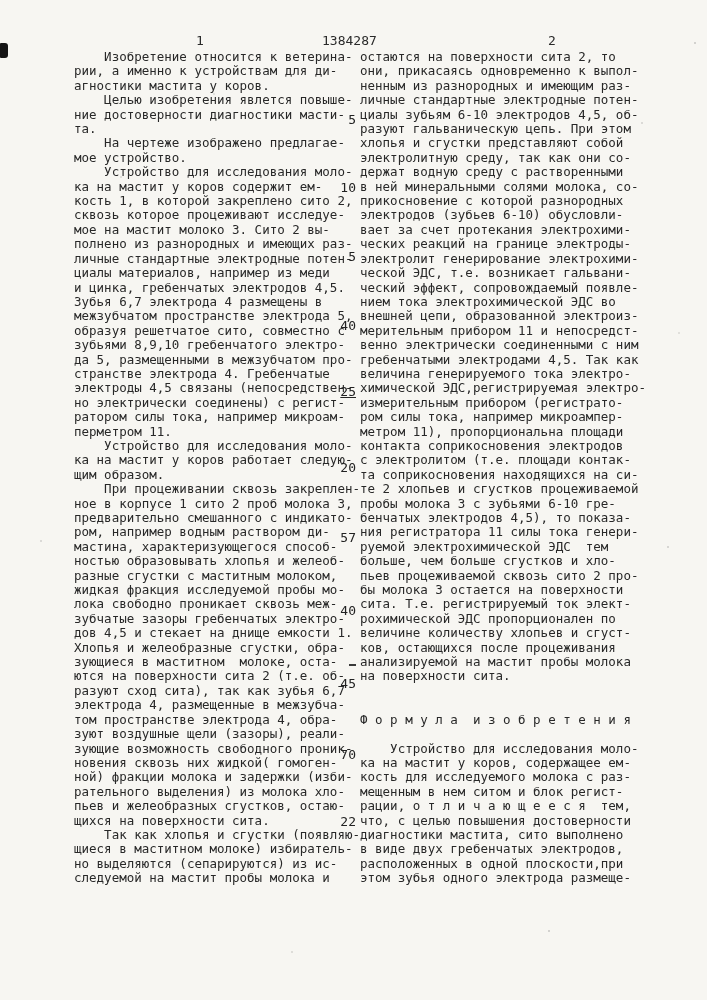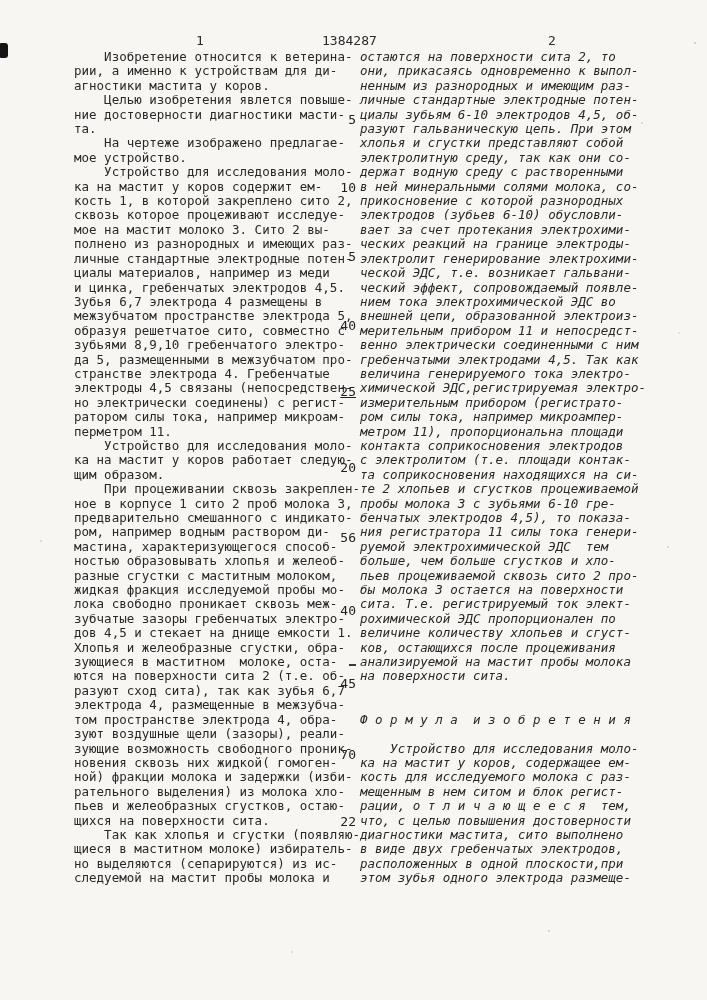--- a/index.html
+++ b/index.html
@@ -29,21 +29,21 @@
     top: 50px;
     margin: 0;
     font-family: "DejaVu Sans Mono", "Liberation Mono", monospace;
     font-size: 12.5px;
     line-height: 14.4px;
     white-space: pre;
     color: #282828;
     letter-spacing: 0px;
   }
   .col-left  { left: 74px; }
-  .col-right { left: 360px; font-style: italic; }
+  .col-right { left: 360px; }
   .gutter-num {
     position: absolute;
     width: 26px;
     left: 330px;
     text-align: right;
     font-size: 13px;
     line-height: 13px;
     white-space: pre;
     color: #222;
   }
@@ -209,21 +209,21 @@
 расположенных в одной плоскости,при
 этом зубья одного электрода размеще-</pre>
 
   <div id="gutter">
       <span class="gutter-num" style="top: 113px;">5</span>
       <span class="gutter-num" style="top: 181px; text-align: right;">10</span>
       <span class="gutter-num" style="top: 250px;">5</span>
       <span class="gutter-num" style="top: 319px;">40</span>
       <span class="gutter-num" style="top: 385px; text-decoration: underline;">25</span>
       <span class="gutter-num" style="top: 461px;">20</span>
-      <span class="gutter-num" style="top: 531px;">56</span>
+      <span class="gutter-num" style="top: 531px;">57</span>
       <span class="gutter-num" style="top: 604px;">40</span>
       <span class="gutter-num" style="top: 677px;">45</span>
       <span class="gutter-num" style="top: 748px;">70</span>
       <span class="gutter-num" style="top: 815px;">22</span>
     </div>
 
   <div class="blot-top-left"></div>
   <div class="tick-kov"></div>
   <div class="specks"></div>
 

